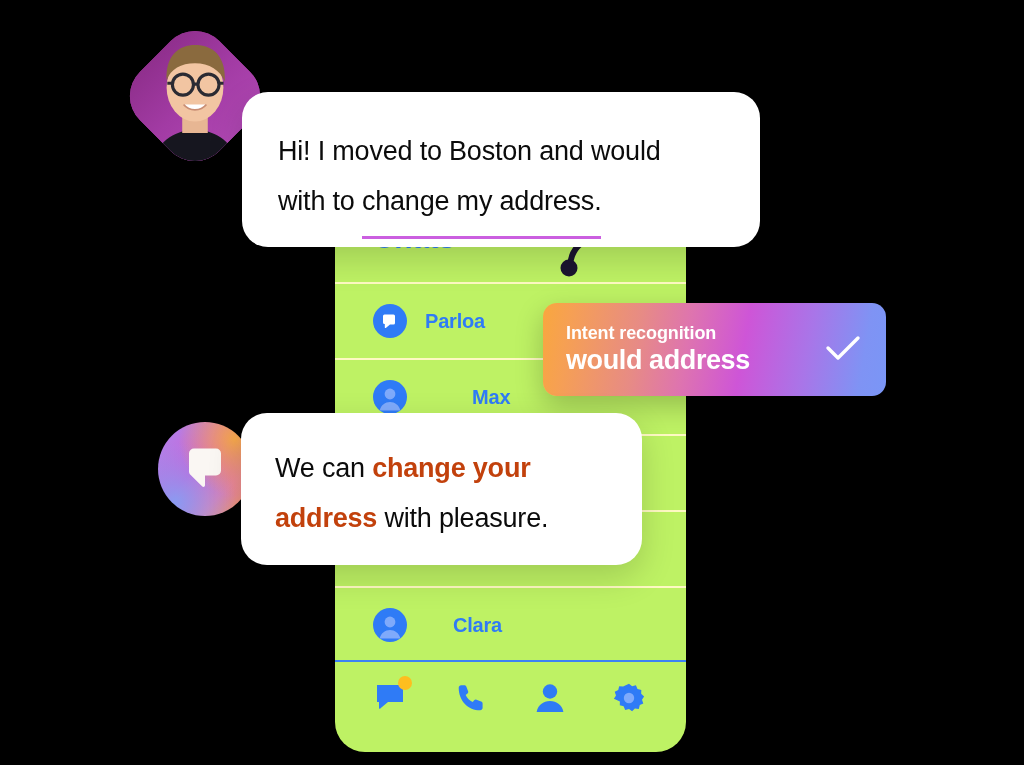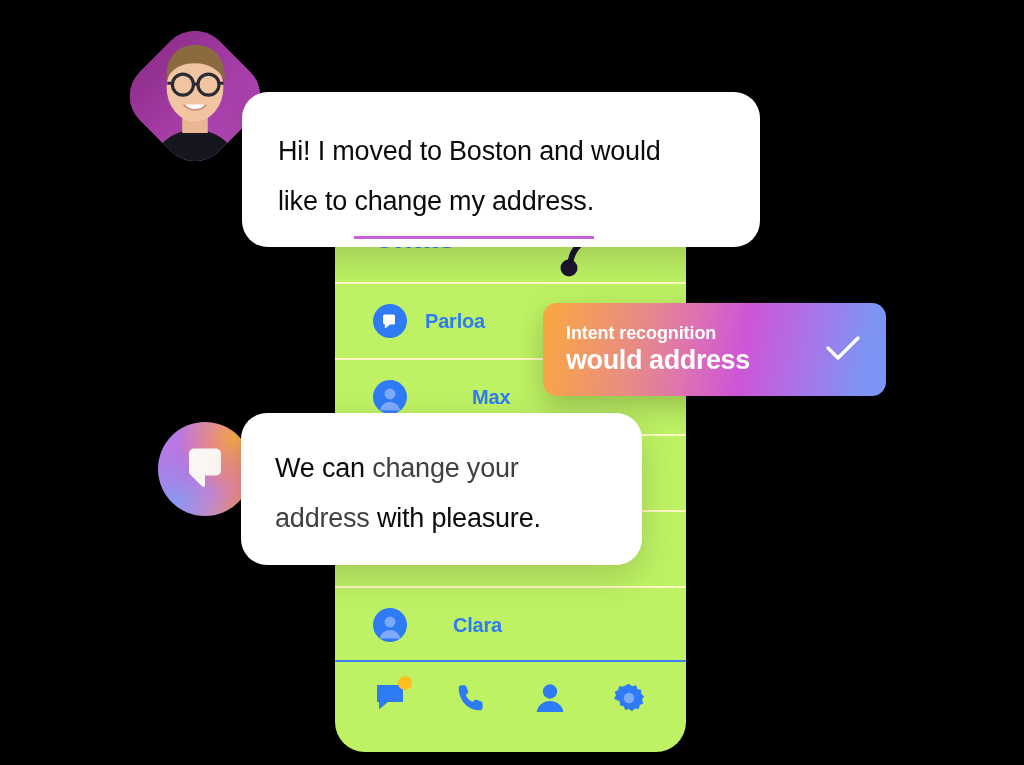--- a/index.html
+++ b/index.html
@@ -106,22 +106,22 @@
     font-size: 27px;
     line-height: 50px;
     color: #0B0B0B;
     letter-spacing: -0.2px;
   }
   .hl-underline {
     border-bottom: 3px solid #CB5FE0;
     padding-bottom: 20px;
   }
   .hl-pink {
-    color: #404040;
-    font-weight: normal;
+    color: #c2410c;
+    font-weight: bold;
   }
 
   
   #user-avatar {
     position: absolute;
     left: 139px; top: 40px;
     width: 112px; height: 112px;
     border-radius: 34px;
     transform: rotate(45deg);
     overflow: hidden;
@@ -320,21 +320,21 @@
 
         <path d="M48 62 C 52 67, 60 67, 64 62 Z" fill="#FFFFFF"></path>
         <path d="M48 62 C 52 67, 60 67, 64 62" stroke="#C98E74" stroke-width="1.3" fill="none"></path>
       </g>
     </svg>
   </div>
 
   <div class="bubble" id="bubble-user">
     <div class="bubble-text">
       <div><span>Hi! I moved to Boston and would</span></div>
-      <div><span>like to </span><span class="hl-underline">change my address.</span></div>
+      <div><span>with to </span><span class="hl-underline">change my address.</span></div>
     </div>
   </div>
 
   <div id="bot-avatar">
     <svg width="44" height="46" viewBox="0 0 44 46">
       <path d="M6 7.5a5 5 0 0 1 5-5h22a5 5 0 0 1 5 5v17a5 5 0 0 1-5 5H22v9.8a1.6 1.6 0 0 1-2.7 1.15L6.9 28.2A5 5 0 0 1 6 25.4z" fill="#FAF7F3"></path>
     </svg>
   </div>
 
   <div class="bubble" id="bubble-bot">

